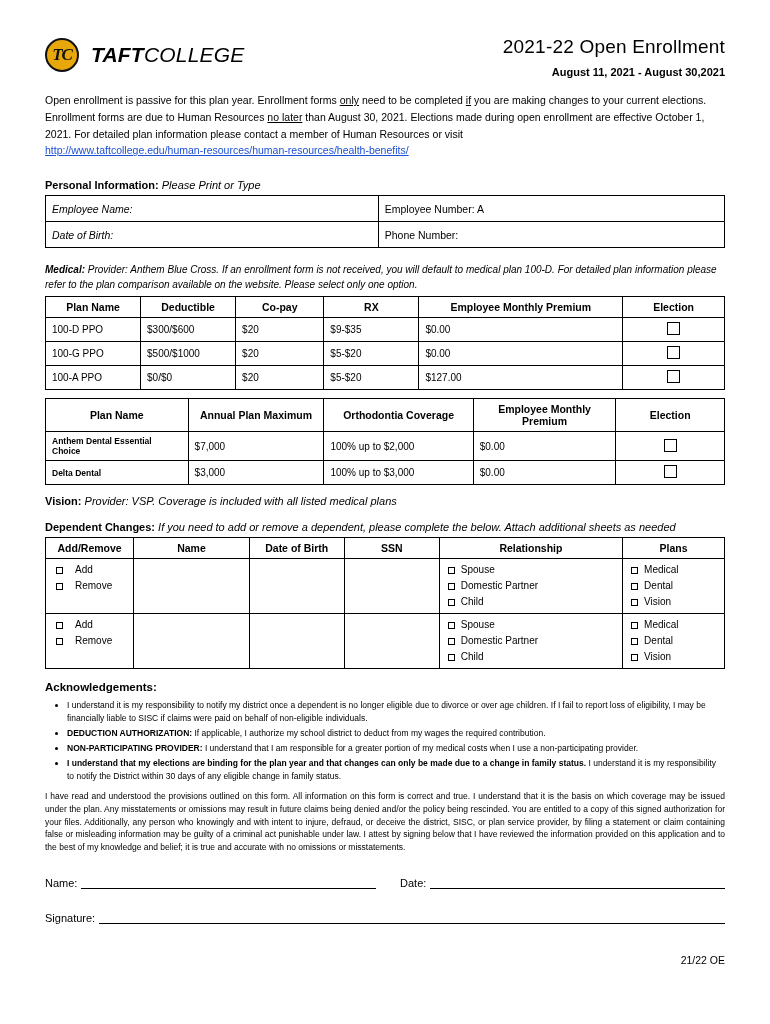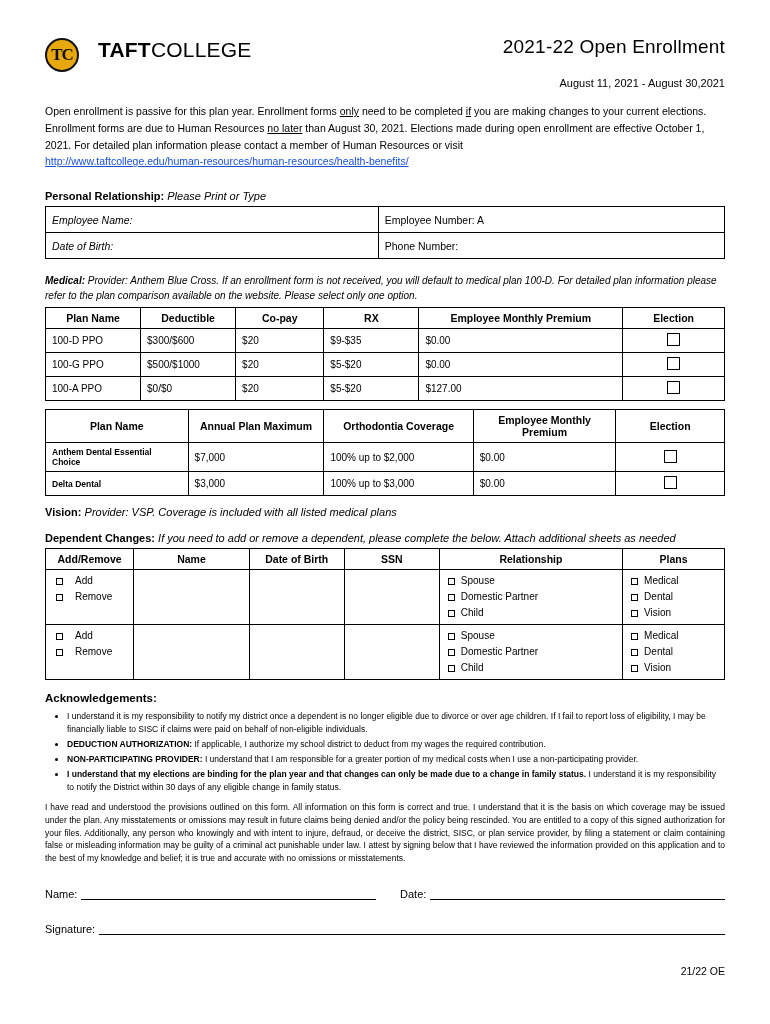--- a/index.html
+++ b/index.html
@@ -18,42 +18,42 @@
     padding: 30px 45px 18px 45px;
     position: relative;
   }
   
   .header {
     display: flex;
     align-items: flex-start;
     justify-content: space-between;
     margin-bottom: 14px;
   }
-  .brand { display:flex; align-items:flex-start; gap:19px; padding-top:8px; }
+  .brand { display:flex; align-items:center; gap:12px; padding-top:8px;font-style:italic; }
   .seal {
     width: 34px; height: 34px; border-radius: 50%;
     background: #E8A80B;
     border: 2px solid #111;
     display:flex; align-items:center; justify-content:center;
     position: relative;
   }
   .seal .tc {
     font-family: "Liberation Serif", serif;
     font-weight: bold; font-size: 17px; color:#111;
     letter-spacing: -1px;
   }
   .brandname {
     font-size: 21px;
     letter-spacing: .2px;
   }
   .brandname .b1 { font-weight: bold; }
   .brandname .b2 { font-weight: normal; }
   .title-block { text-align: right; padding-top: 6px; }
   .doc-title { font-size: 19px; letter-spacing:.2px; }
-  .doc-dates { font-size: 11px; margin-top: 19px; font-weight: normal; }
+  .doc-dates { font-size: 11px; margin-top: 8px; font-weight: bold; }
 
   
   .intro {
     font-size: 10.5px;
     line-height: 1.6;
     margin: 2px 0 20px 0;
   }
   .intro u { text-decoration: underline; }
   .link { color: #1a4fd6; text-decoration: underline; word-break: break-all; }
 
@@ -156,21 +156,21 @@
     </div>
   </div>
 
   <div class="intro">
     <span>Open enrollment is passive for this plan year.  Enrollment forms </span><u>only</u><span> need to be completed </span><u>if</u><span> you are making changes to your current elections. Enrollment forms are due to Human Resources </span><u>no later</u><span> than August 30, 2021. Elections made during open enrollment are effective October 1, 2021. For detailed plan information please contact a member of Human Resources or visit</span>
     <br>
     <a class="link" href="#">http://www.taftcollege.edu/human-resources/human-resources/health-benefits/</a>
   </div>
 
   <div class="sec-head">
-    <b>Personal Relationship:</b><i> Please Print or Type</i>
+    <b>Personal Information:</b><i> Please Print or Type</i>
   </div>
   <table class="tbl-personal">
     <tbody>
       <tr>
         <td class="left">Employee Name:</td>
         <td>Employee Number:    A</td>
       </tr>
       <tr>
         <td class="left">Date of Birth:</td>
         <td>Phone Number:</td>

